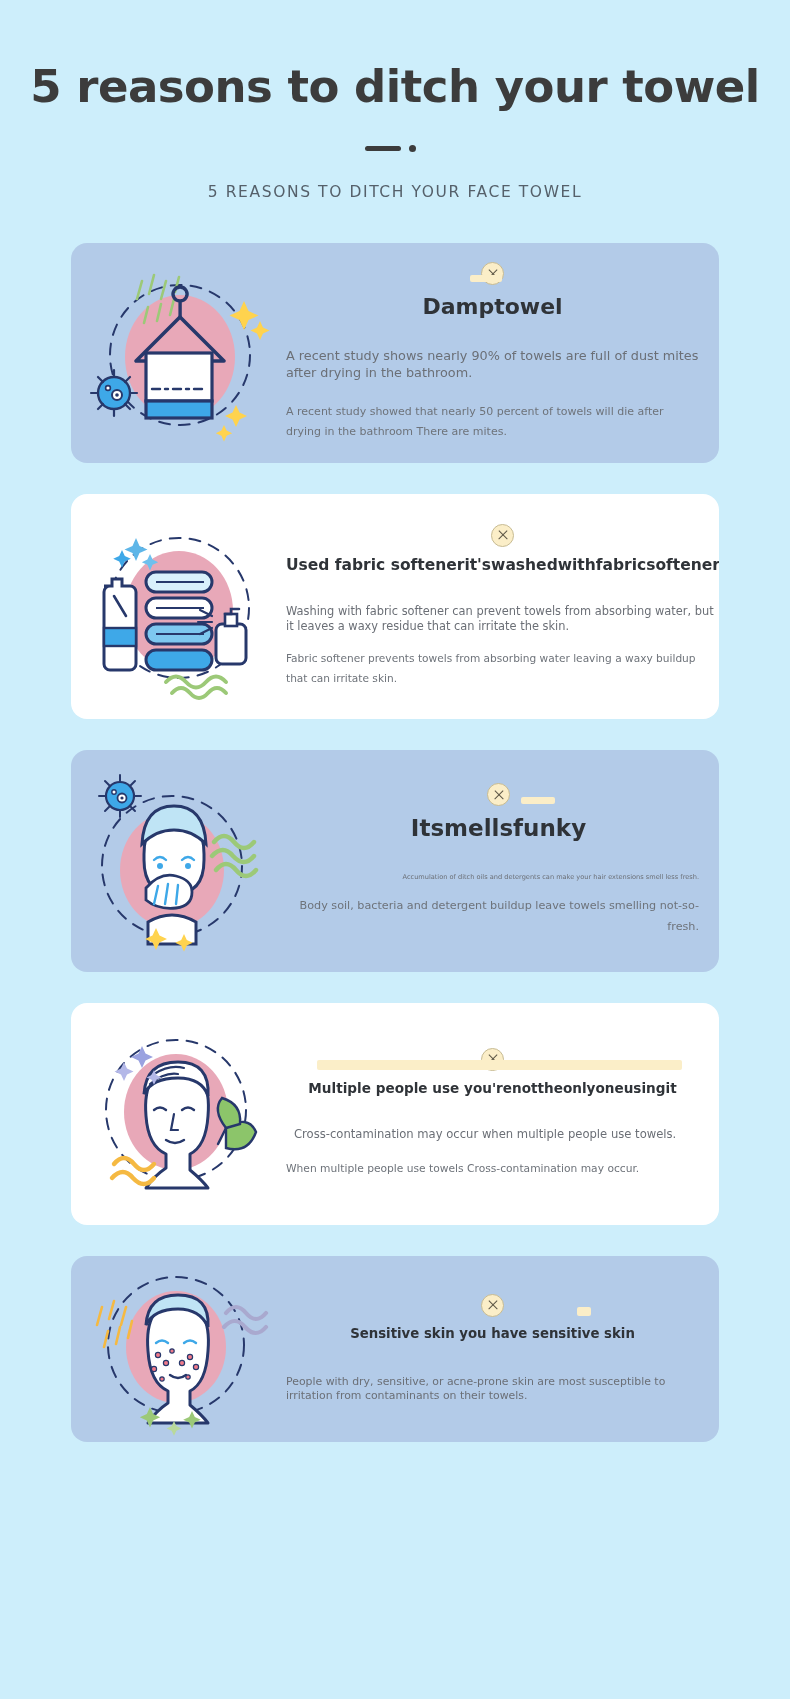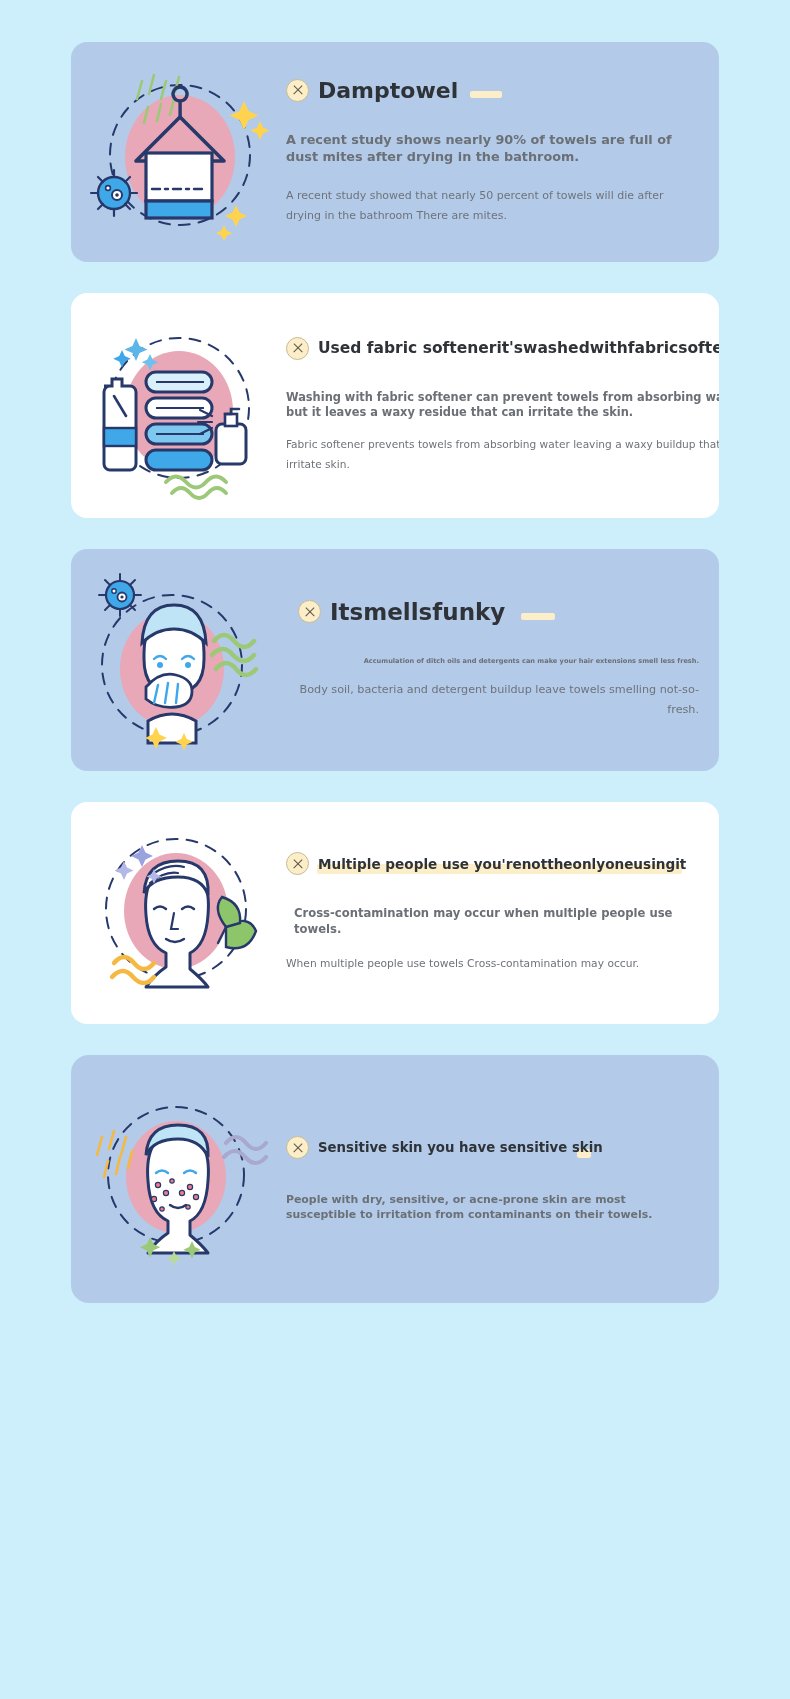--- a/index.html
+++ b/index.html
@@ -65,21 +65,21 @@
     display: flex;
     align-items: center;
     justify-content: center;
     padding: 14px 0;
   }
   .card .content {
     flex: 1 1 auto;
     padding-right: 20px;
   }
 
-  .title-row { display: flex; align-items: center; gap: 9px; position: relative; }
+  .title-row { display: flex; align-items: center; gap: 9px; position: relative; flex-direction: column; }
   .x-badge {
     flex: 0 0 auto;
     width: 23px; height: 23px;
     border-radius: 50%;
     background: #fbeec8;
     border: 1.2px solid #c7bb93;
     position: relative;
   }
   .x-badge::before, .x-badge::after {
     content: "";
@@ -99,21 +99,21 @@
   }
   .hl {
     position: absolute;
     background: #fbeec8;
     z-index: 1;
     border-radius: 2px;
   }
 
   .lead {
     font-family: "DejaVu Sans", sans-serif;
-    font-weight: bold;
+    font-weight: normal;
     color: #6b6f76;
     line-height: 1.32;
   }
   .body {
     font-family: "DejaVu Sans", sans-serif;
     color: #6e737a;
     line-height: 1.85;
   }
 
   
@@ -134,33 +134,41 @@
   #card3 .lead  { font-size: 6.6px; margin-top: 32px; padding-left: 12px; }
   #card3 .body  { font-size: 11.2px; margin-top: 14px; padding-left: 12px; }
   #card3 .hl { width: 34px; height: 7px; left: 235px; top: 14px; }
 
   #card4 { height: 222px; }
   #card4 .card-title { font-size: 13.6px; }
   #card4 .lead  { font-size: 11.6px; margin-top: 31px; margin-left: 8px; }
   #card4 .body  { font-size: 10.7px; margin-top: 17px; }
   #card4 .hl { width: 365px; height: 10px; left: 31px; top: 12px; }
 
-  #card5 { height: 248px; border-radius: 18px; }
+  #card5 { height: 186px; }
   #card5 .card-title { font-size: 13.3px; }
   #card5 .lead  { font-size: 10.9px; margin-top: 34px; }
   #card5 .body  { font-size: 10.4px; margin-top: 18px; }
   #card5 .hl { width: 14px; height: 9px; left: 291px; top: 13px; }
 
   svg { display: block; overflow: visible; }
 </style>
 </head>
 <body>
 
 <div class="page">
 
+  <div class="header">
+    <div class="main-title">5 reasons to ditch your towel</div>
+    <div class="divider">
+      <div class="bar"></div>
+      <div class="dot"></div>
+    </div>
+    <div class="subtitle">5 REASONS TO DITCH YOUR FACE TOWEL</div>
+  </div>
 
   <div class="cards">
 
     <div class="card blue" id="card1">
       <div class="art">
         <svg width="190" height="175" viewBox="0 0 190 175">
           <ellipse cx="96" cy="92" rx="55" ry="62" fill="#e8a8b8"></ellipse>
           <circle cx="96" cy="90" r="70" fill="none" stroke="#27386b" stroke-width="2" stroke-dasharray="11 9" stroke-linecap="round"></circle>
           <g stroke="#9cc978" stroke-width="2.6" stroke-linecap="round">
             <line x1="58" y1="16" x2="53" y2="34"></line>

